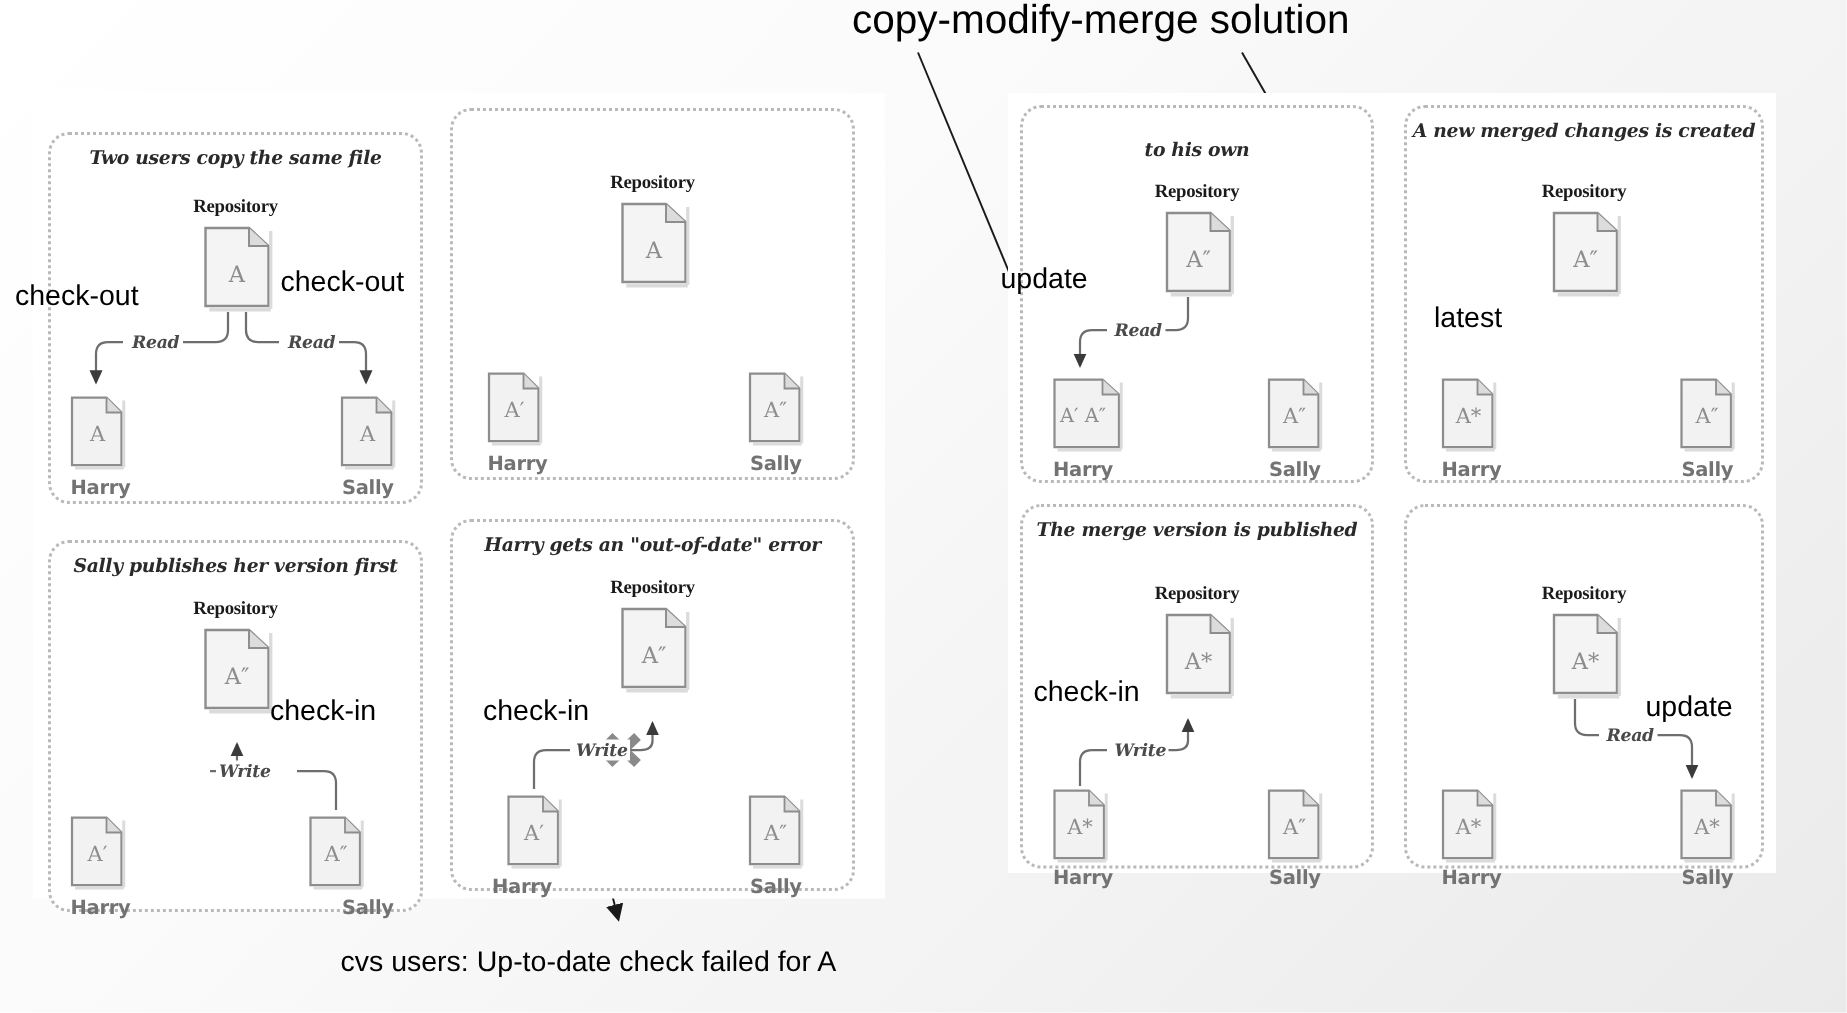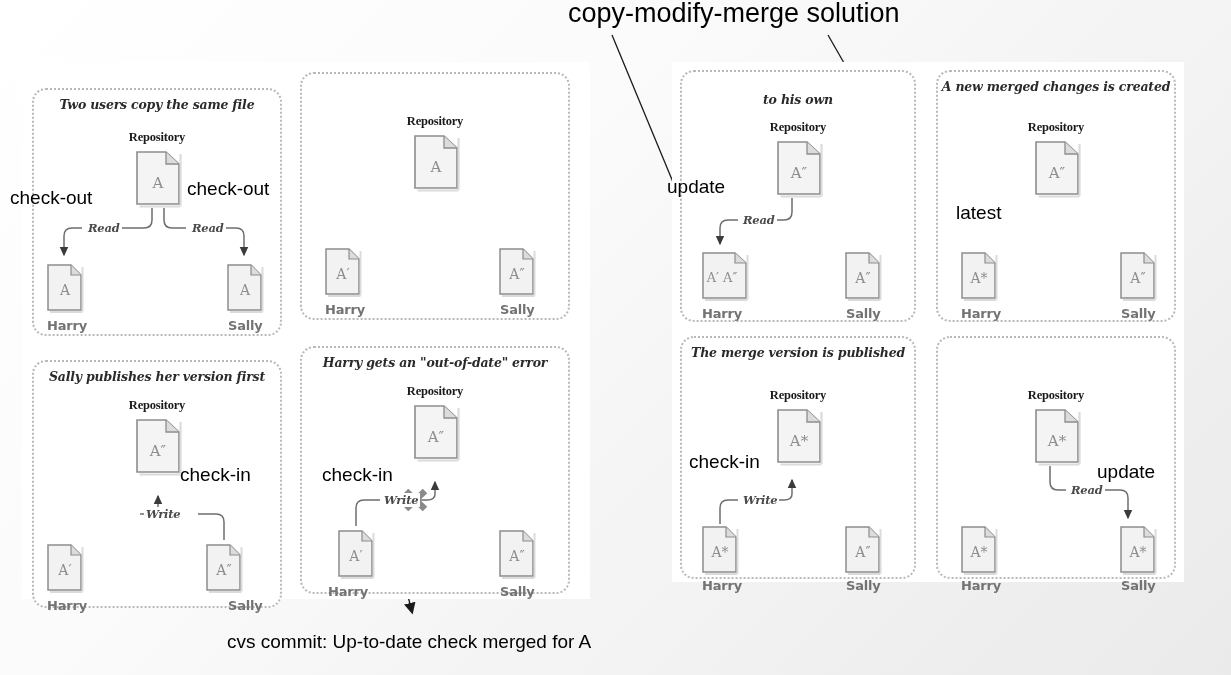--- a/index.html
+++ b/index.html
@@ -283,21 +283,21 @@
         <path d="M25,3 L25,13 L35,13" fill="#dcdcdc" stroke="#8d8d8d" stroke-width="1.2"></path>
         <path d="M4,50 L36.5,50 M36.5,5 L36.5,49.5" stroke="#cfcfcf" stroke-width="2" opacity=".75"></path>
       </svg>
       <div class="dlabel" style="top:20px;font-size:14px;">A″</div>
     </div>
     <div class="user-cap" style="left:198px;top:236px;">Sally</div>
   </div>
 
   <div class="anno label-anno" style="left:322px;top:465px;">check-in</div>
 
-  <div class="anno" id="caption-text">cvs commit: Up-to-date check merged for A</div>
+  <div class="anno" id="caption-text">cvs users: Up-to-date check failed for A</div>
 
   <div class="group" id="group-right"></div>
 
   <div class="panel" style="left:680px;top:70px;width:236px;height:252px;">
     <div class="panel-title">
       <br>
       <span>to his own</span>
     </div>
 
     <div class="repo-cap" style="left:50%;top:48px;transform:translateX(-50%);">Repository</div>

